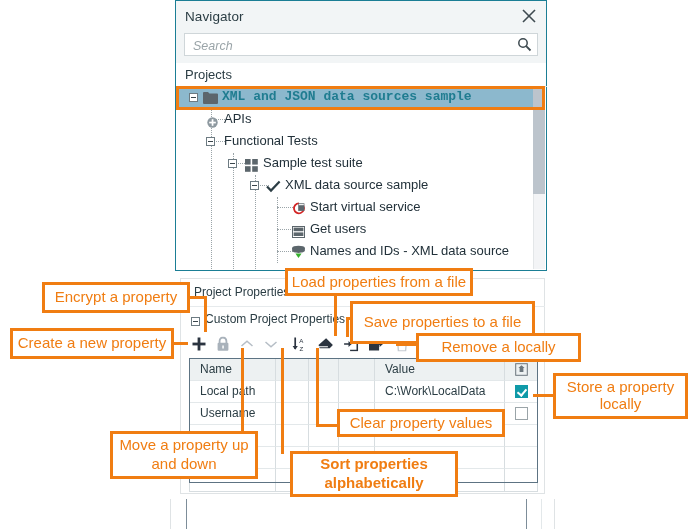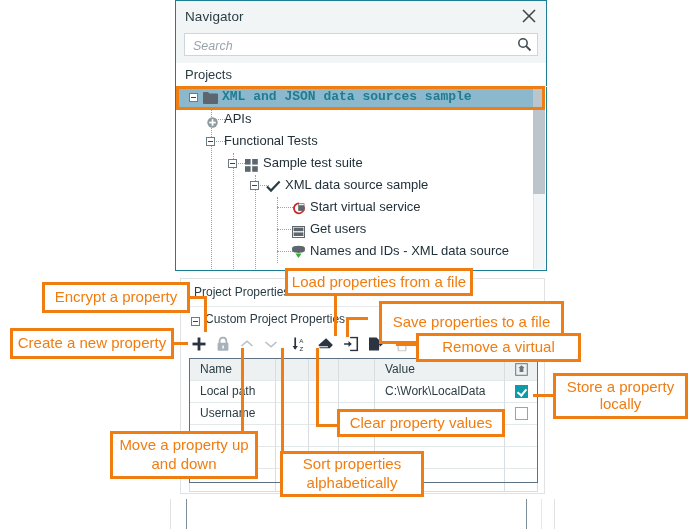--- a/index.html
+++ b/index.html
@@ -461,33 +461,33 @@
 <div class="callout" style="left:42px;top:282px;width:148px;height:31px;">Encrypt a property</div>
 
 <div class="lead h" style="left:172px;top:342px;width:16px;"></div>
 <div class="callout" style="left:10px;top:328px;width:164px;height:31px;">Create a new property</div>
 
 <div class="lead v" style="left:334px;top:292px;height:44px;"></div>
 <div class="callout" style="left:285px;top:268px;width:188px;height:28px;">Load properties from a file</div>
 
 <div class="lead h" style="left:346px;top:317px;width:22px;"></div>
 <div class="lead v" style="left:346px;top:317px;height:20px;"></div>
-<div class="callout" style="left:379px;top:301px;width:185px;height:43px;">Save properties to a file</div>
+<div class="callout" style="left:350px;top:301px;width:185px;height:43px;">Save properties to a file</div>
 
 <div class="lead h" style="left:396px;top:343px;width:24px;"></div>
-<div class="callout" style="left:416px;top:333px;width:165px;height:29px;">Remove a virtual</div>
+<div class="callout" style="left:416px;top:333px;width:165px;height:29px;">Remove a locally</div>
 
 <div class="lead h" style="left:533px;top:394px;width:24px;"></div>
 <div class="callout" style="left:553px;top:373px;width:135px;height:46px;">Store a property locally</div>
 
 <div class="lead h" style="left:316px;top:424px;width:25px;"></div>
 <div class="lead v" style="left:316px;top:348px;height:78px;"></div>
 <div class="callout" style="left:337px;top:409px;width:168px;height:28px;">Clear property values</div>
 
 <div class="lead v" style="left:241px;top:348px;height:84px;"></div>
 <div class="callout" style="left:110px;top:431px;width:148px;height:48px;line-height:1.25;">
   <span>Move a property up and down</span>
 </div>
 
 <div class="lead v" style="left:281px;top:348px;height:106px;"></div>
-<div class="callout" style="left:280px;top:451px;width:144px;height:46px;line-height:1.25;">
+<div class="callout" style="left:290px;top:451px;width:168px;height:46px;line-height:1.25;font-weight:bold;">
   <span>Sort properties alphabetically</span>
 </div>
 
 </body></html>

